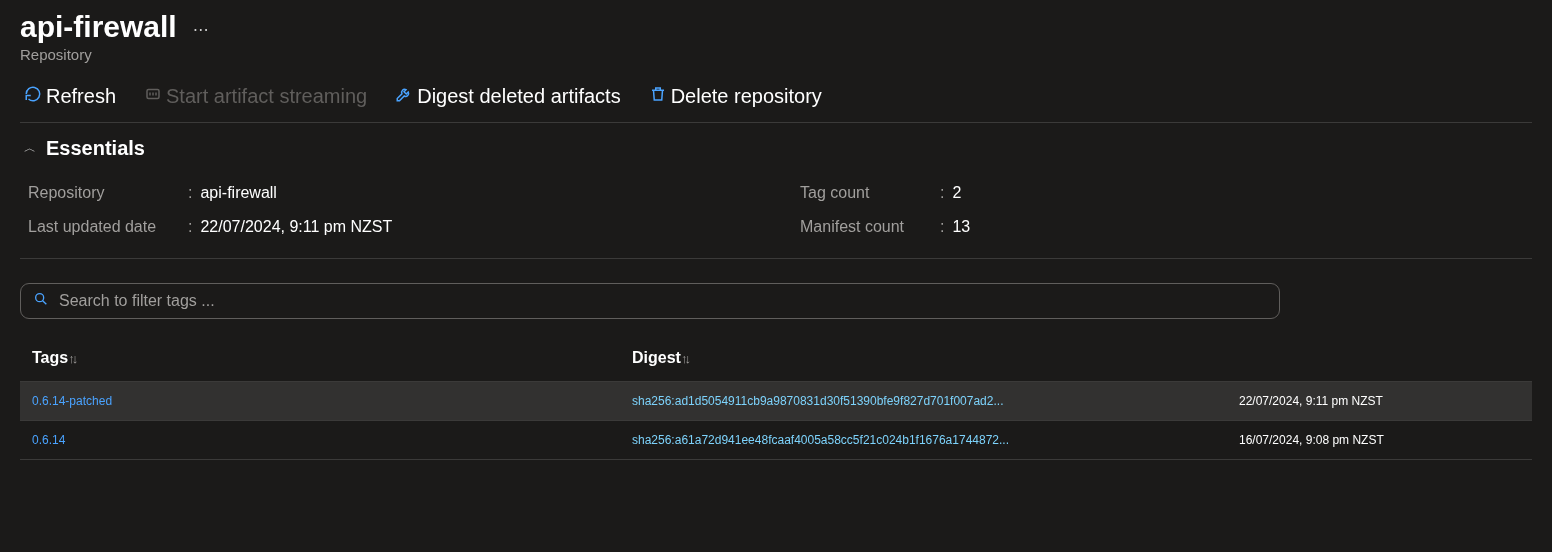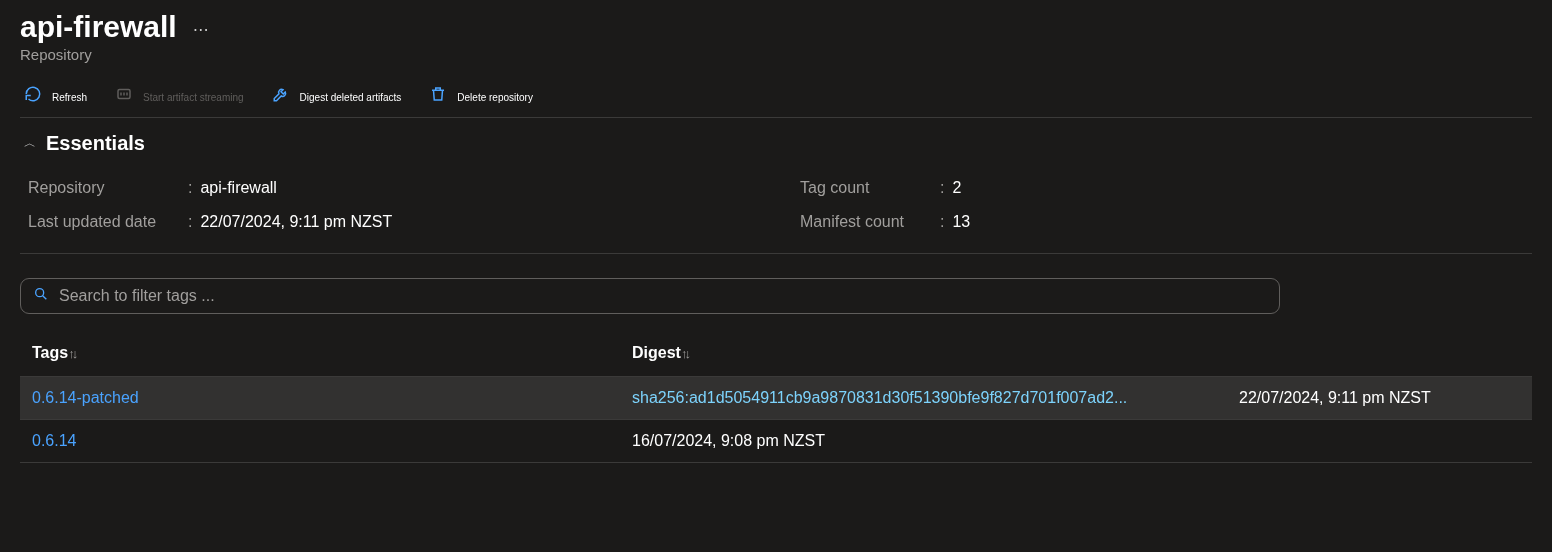--- a/index.html
+++ b/index.html
@@ -46,26 +46,26 @@
     }
     .toolbar {
       display: flex;
       align-items: center;
       gap: 28px;
       padding: 14px 0 14px 4px;
       border-bottom: 1px solid #3b3a39;
     }
     .toolbar-btn {
       display: flex;
-      align-items: flex-end;
-      gap: 10px;
+      align-items: flex-start;
+      gap: 4px;
       background: none;
       border: none;
       color: #ffffff;
-      font-size: 10px;
+      font-size: 20px;
       cursor: pointer;
       font-family: inherit;
     }
     .toolbar-btn.disabled {
       color: #605e5c;
       cursor: default;
     }
     .toolbar-btn .icon {
       display: inline-flex;
       align-items: center;
@@ -172,21 +172,21 @@
       display: inline-flex;
       font-size: 13px;
       color: #a19f9d;
       letter-spacing: -3px;
     }
     .trow {
       display: grid;
       grid-template-columns: 600px 607px 1fr;
       padding: 12px 12px;
       border-bottom: 1px solid #3b3a39;
-      font-size: 16px;
+      font-size: 12px;
     }
     .trow.selected {
       background-color: #323130;
     }
     .td-tag {
       color: #4aa3ff;
       cursor: pointer;
     }
     .td-digest {
       color: #7dd3fc;
@@ -304,16 +304,17 @@
     </div>
 
     <div class="trow selected">
       <span class="td-tag">0.6.14-patched</span>
       <span class="td-digest">sha256:ad1d5054911cb9a9870831d30f51390bfe9f827d701f007ad2...</span>
       <span class="td-modified">22/07/2024, 9:11 pm NZST</span>
     </div>
 
     <div class="trow">
       <span class="td-tag">0.6.14</span>
+      <span class="td-digest">sha256:a61a72d941ee48fcaaf4005a58cc5f21c024b1f1676a1744872...</span>
       <span class="td-modified">16/07/2024, 9:08 pm NZST</span>
     </div>
   </div>
 </div>
 
 </body></html>

